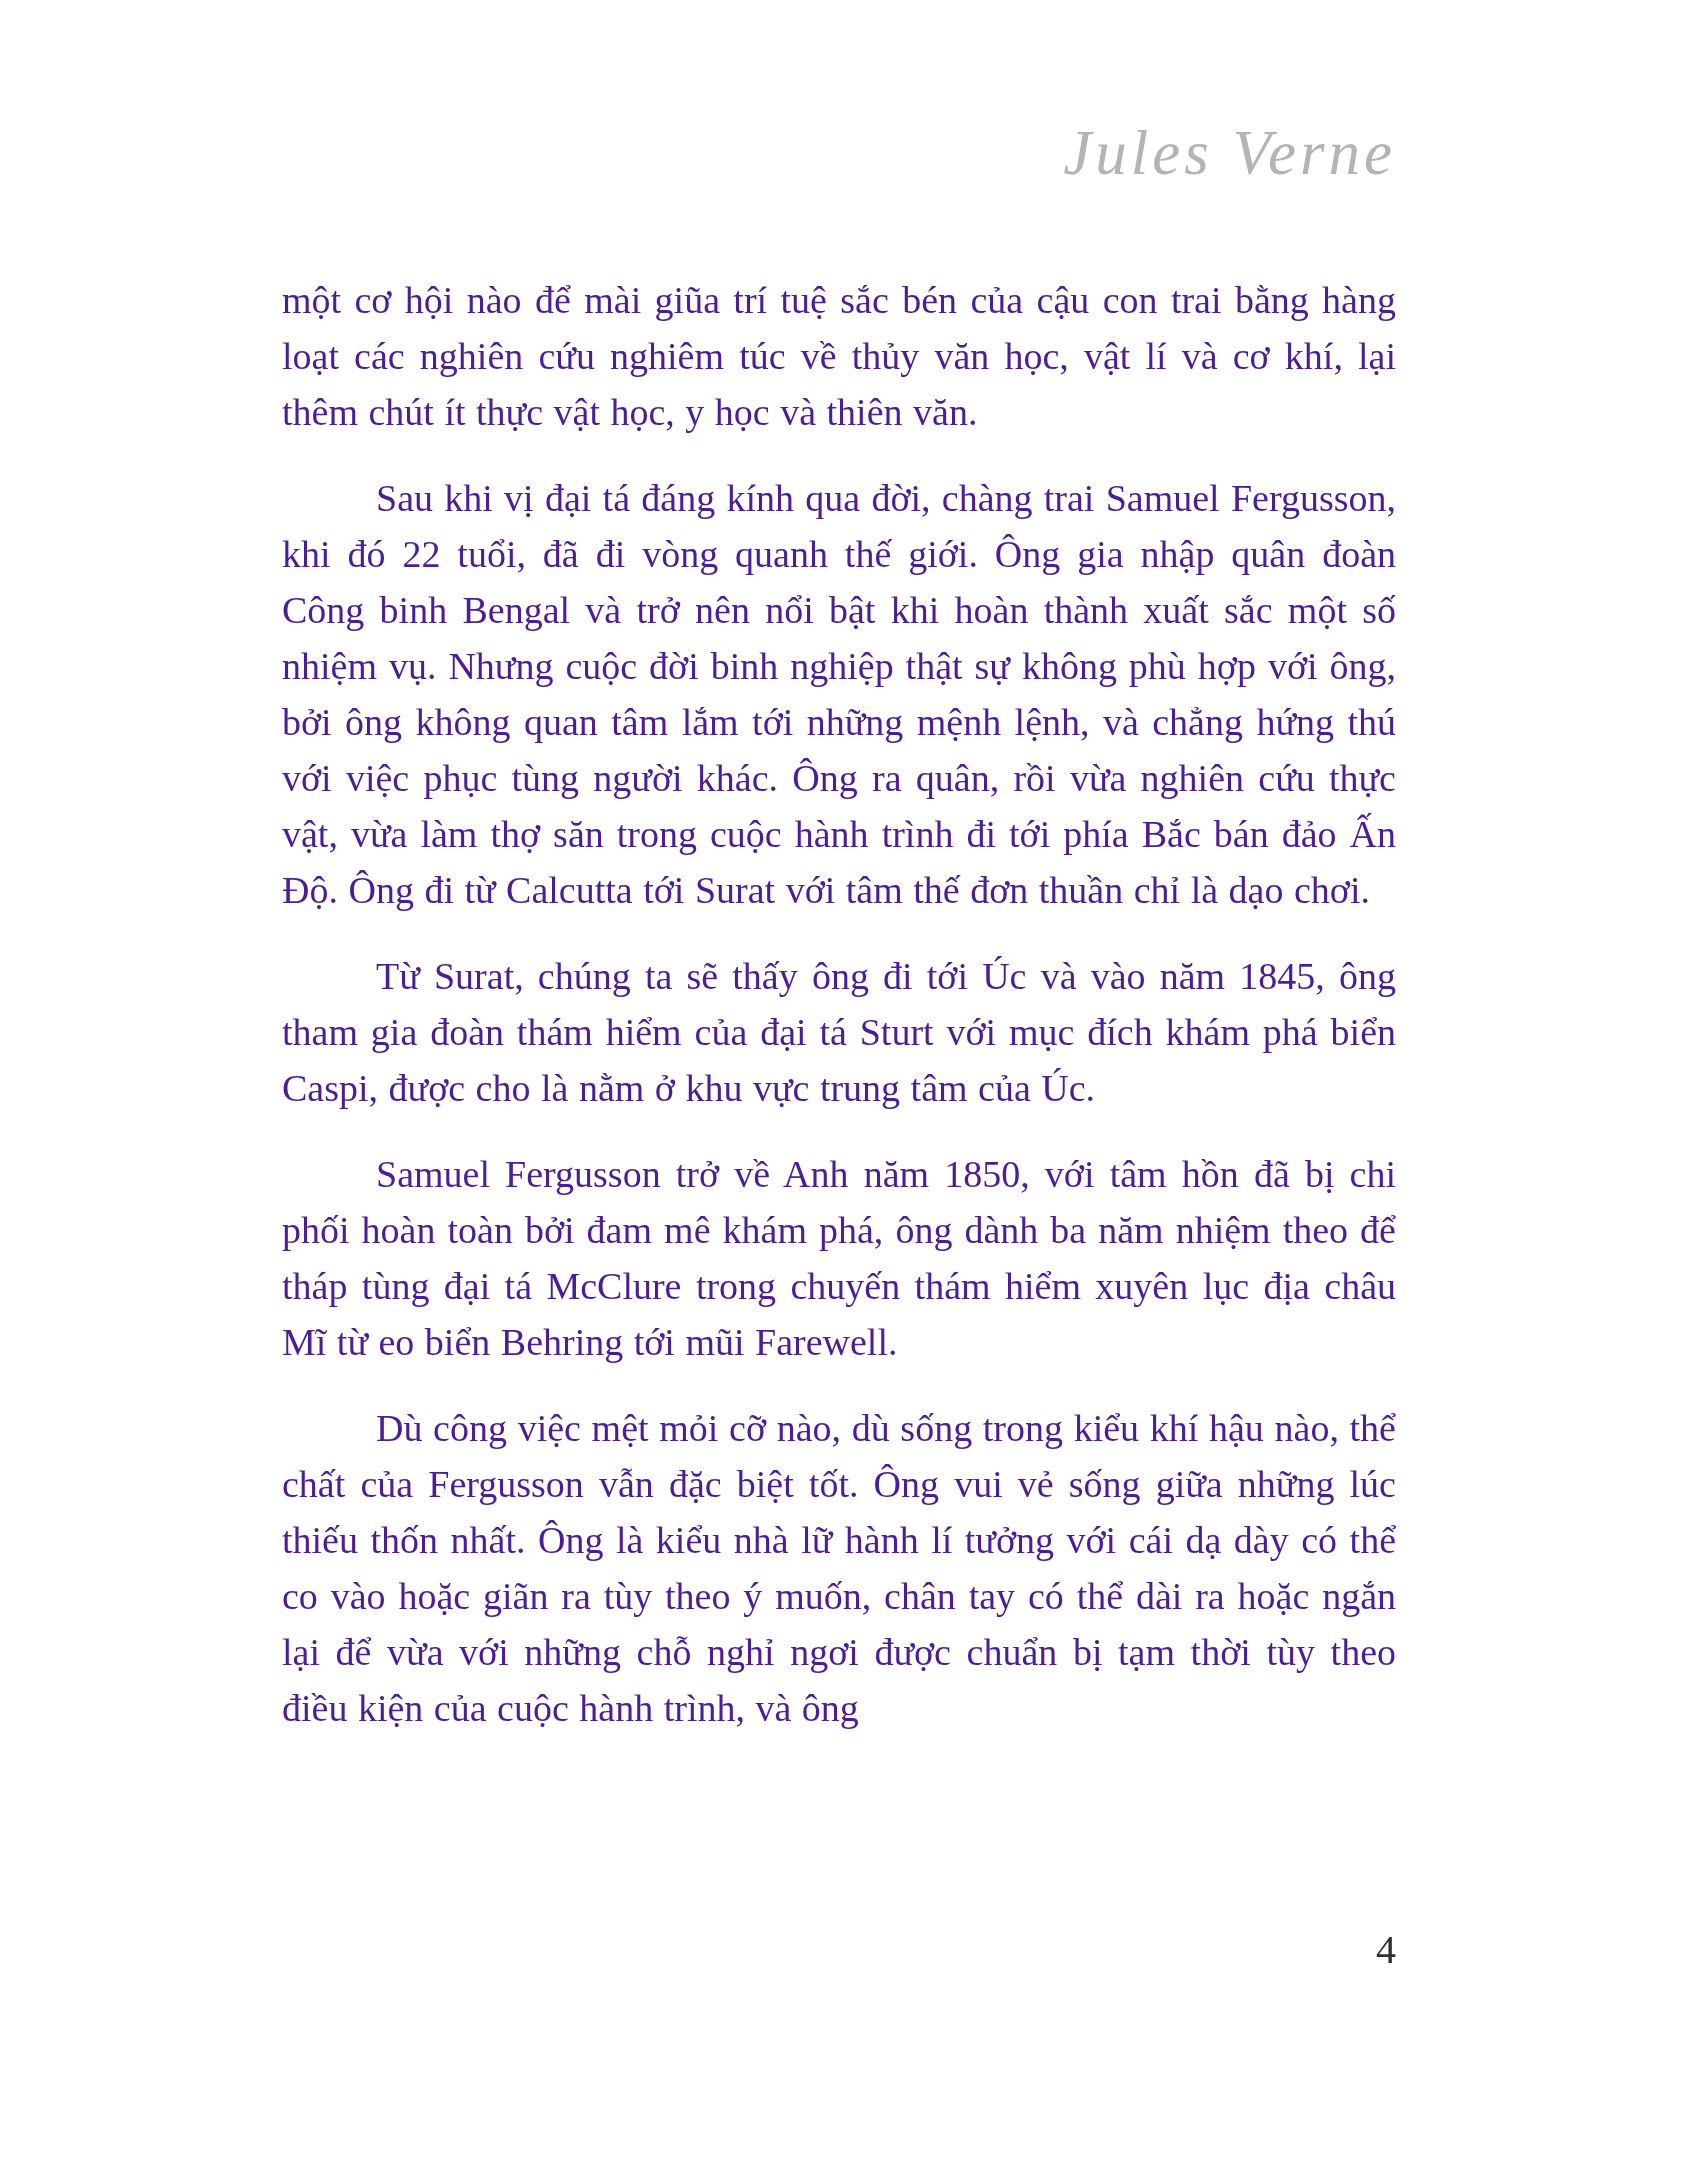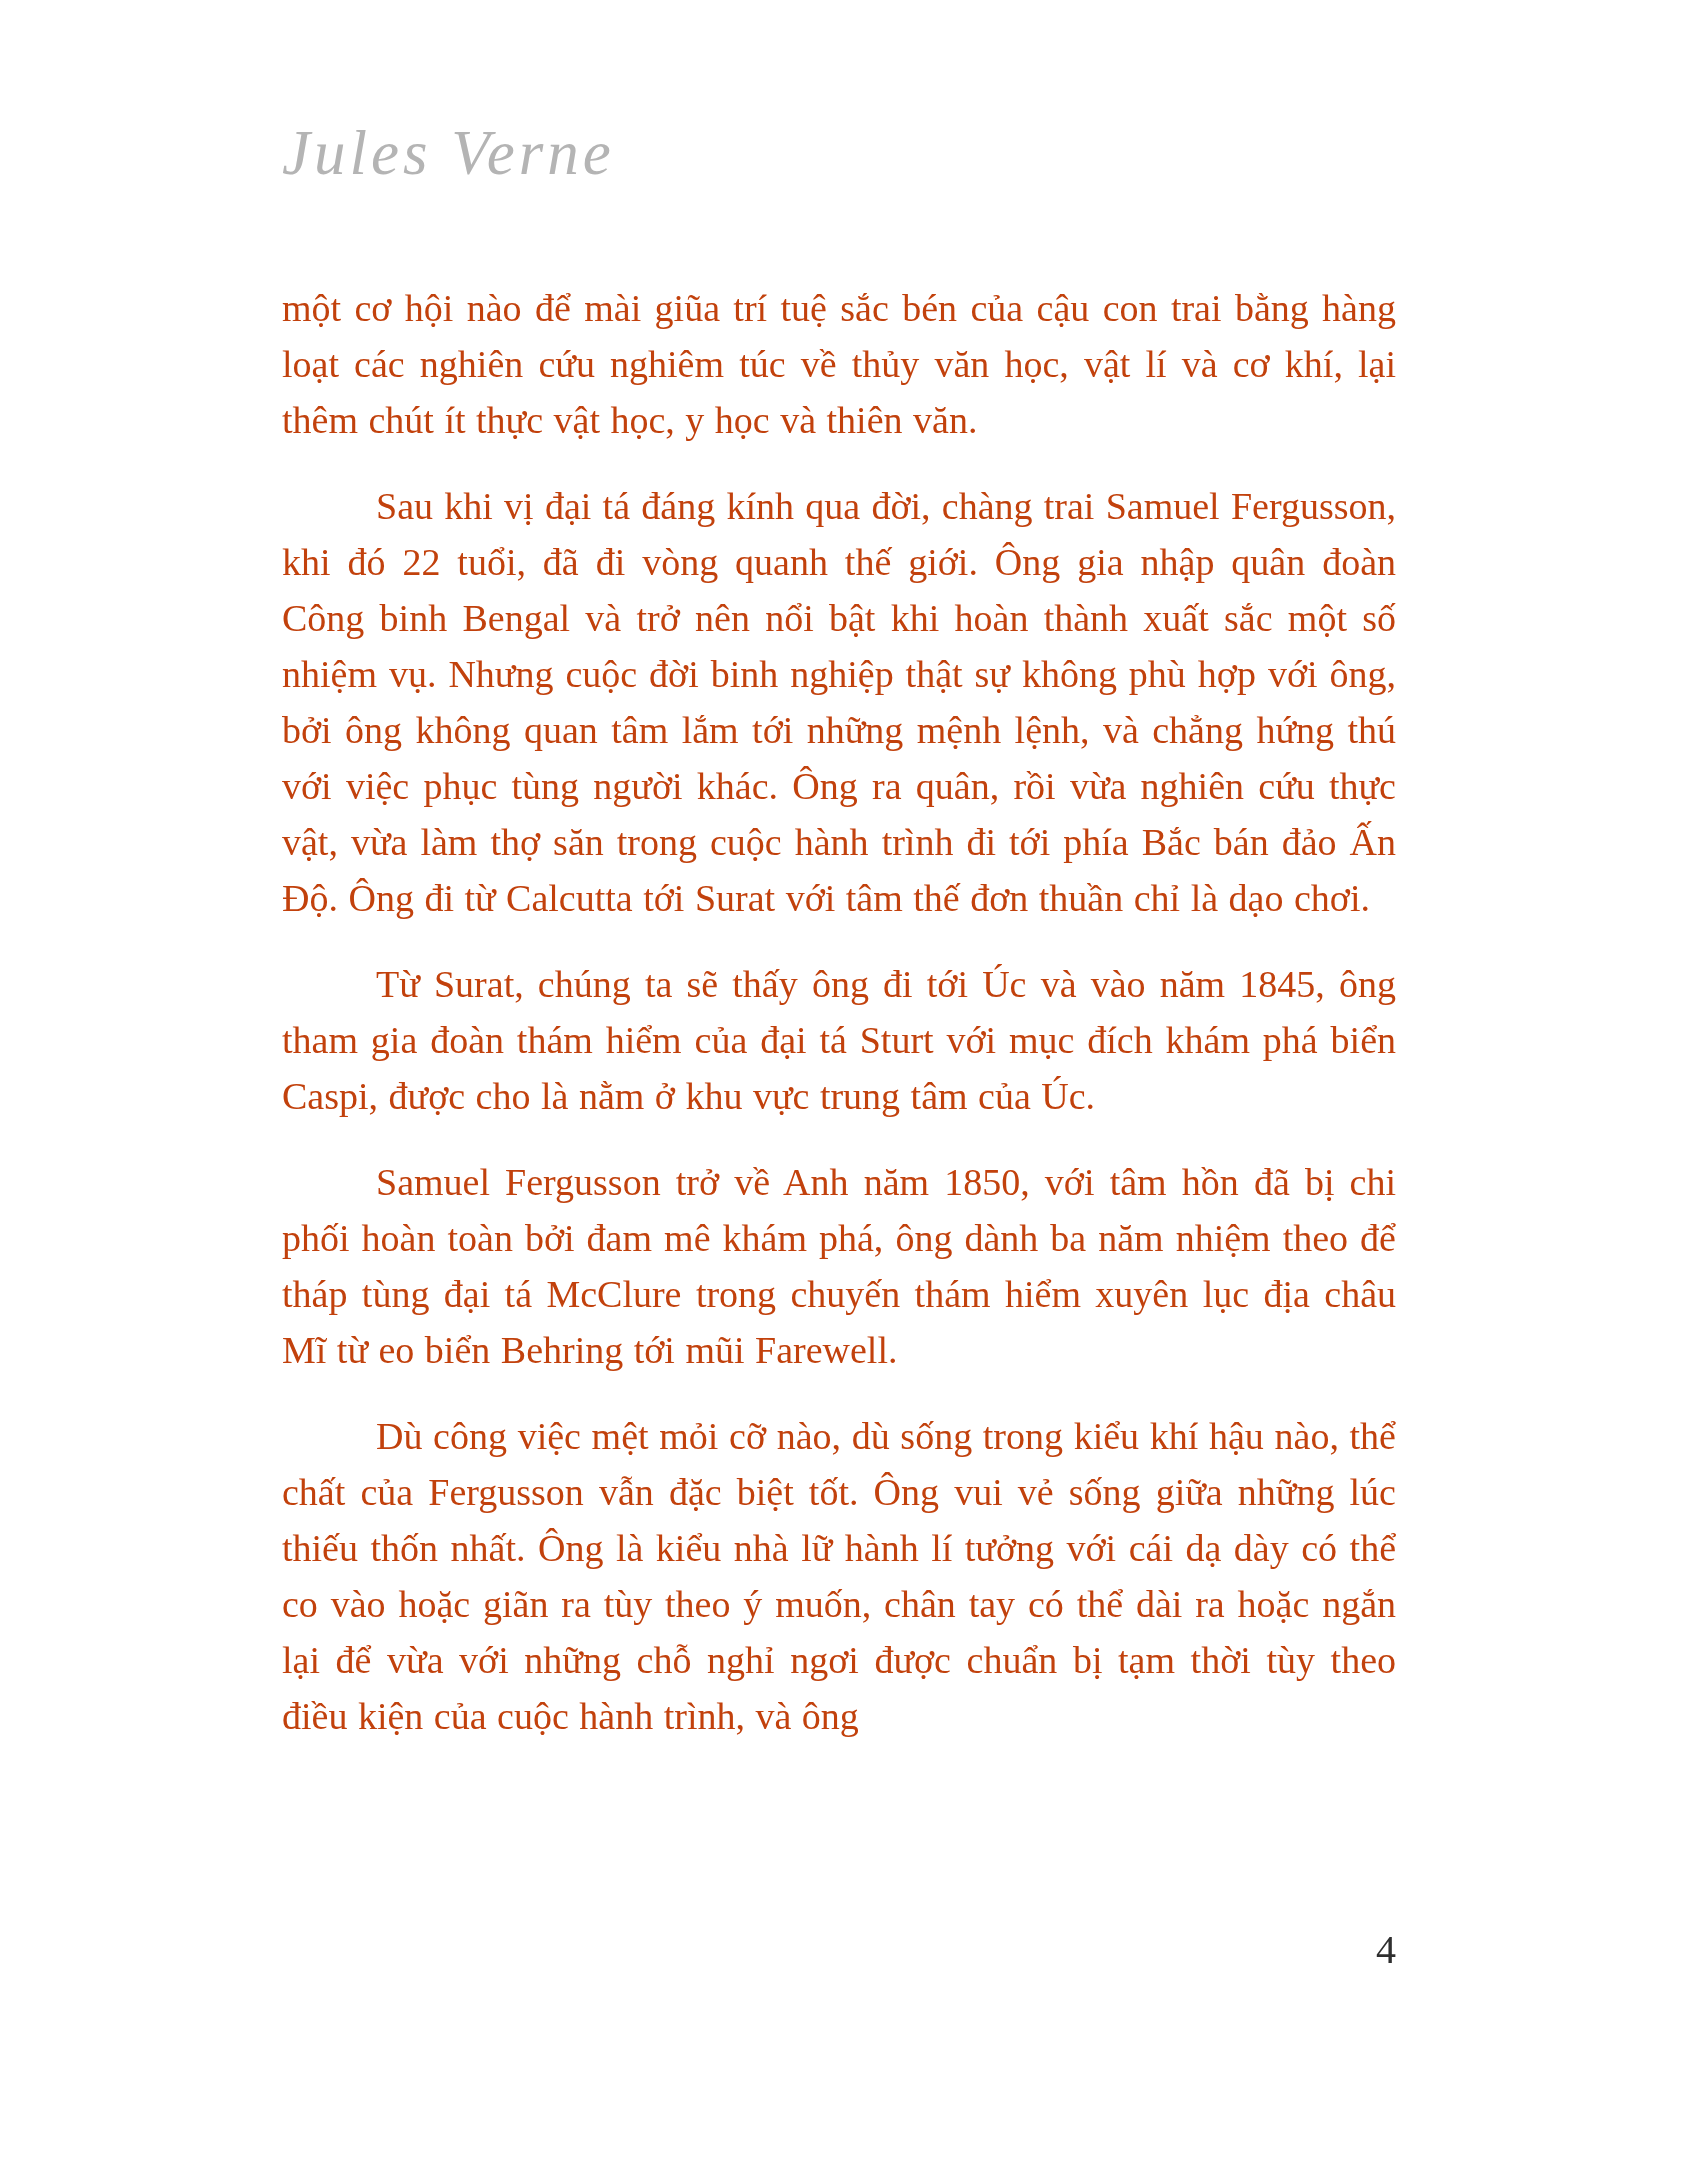--- a/index.html
+++ b/index.html
@@ -14,41 +14,41 @@
     font-family: "Liberation Serif", "DejaVu Serif", serif;
     color: #2f2f2f;
     overflow: hidden;
   }
 
   .running-header {
     position: absolute;
     top: 117px;
     left: 282px;
     width: 1114px;
-    text-align: left;
+    text-align: right;
   }
 
   .author-name {
     font-family: "Liberation Serif", "DejaVu Serif", serif;
     font-style: italic;
     font-size: 63px;
     letter-spacing: 4px;
     color: #b4b4b4;
     font-weight: 400;
   }
 
   .page-body {
     position: absolute;
-    top: 280px;
+    top: 272px;
     left: 282px;
     width: 1114px;
     font-size: 38px;
     line-height: 56px;
     text-align: justify;
-    color: #c2410c;
+    color: #4c1d95;
     word-spacing: 1px;
   }
 
   .para {
     text-indent: 94px;
     margin-bottom: 30px;
   }
 
   .para.continuation {
     text-indent: 0;

